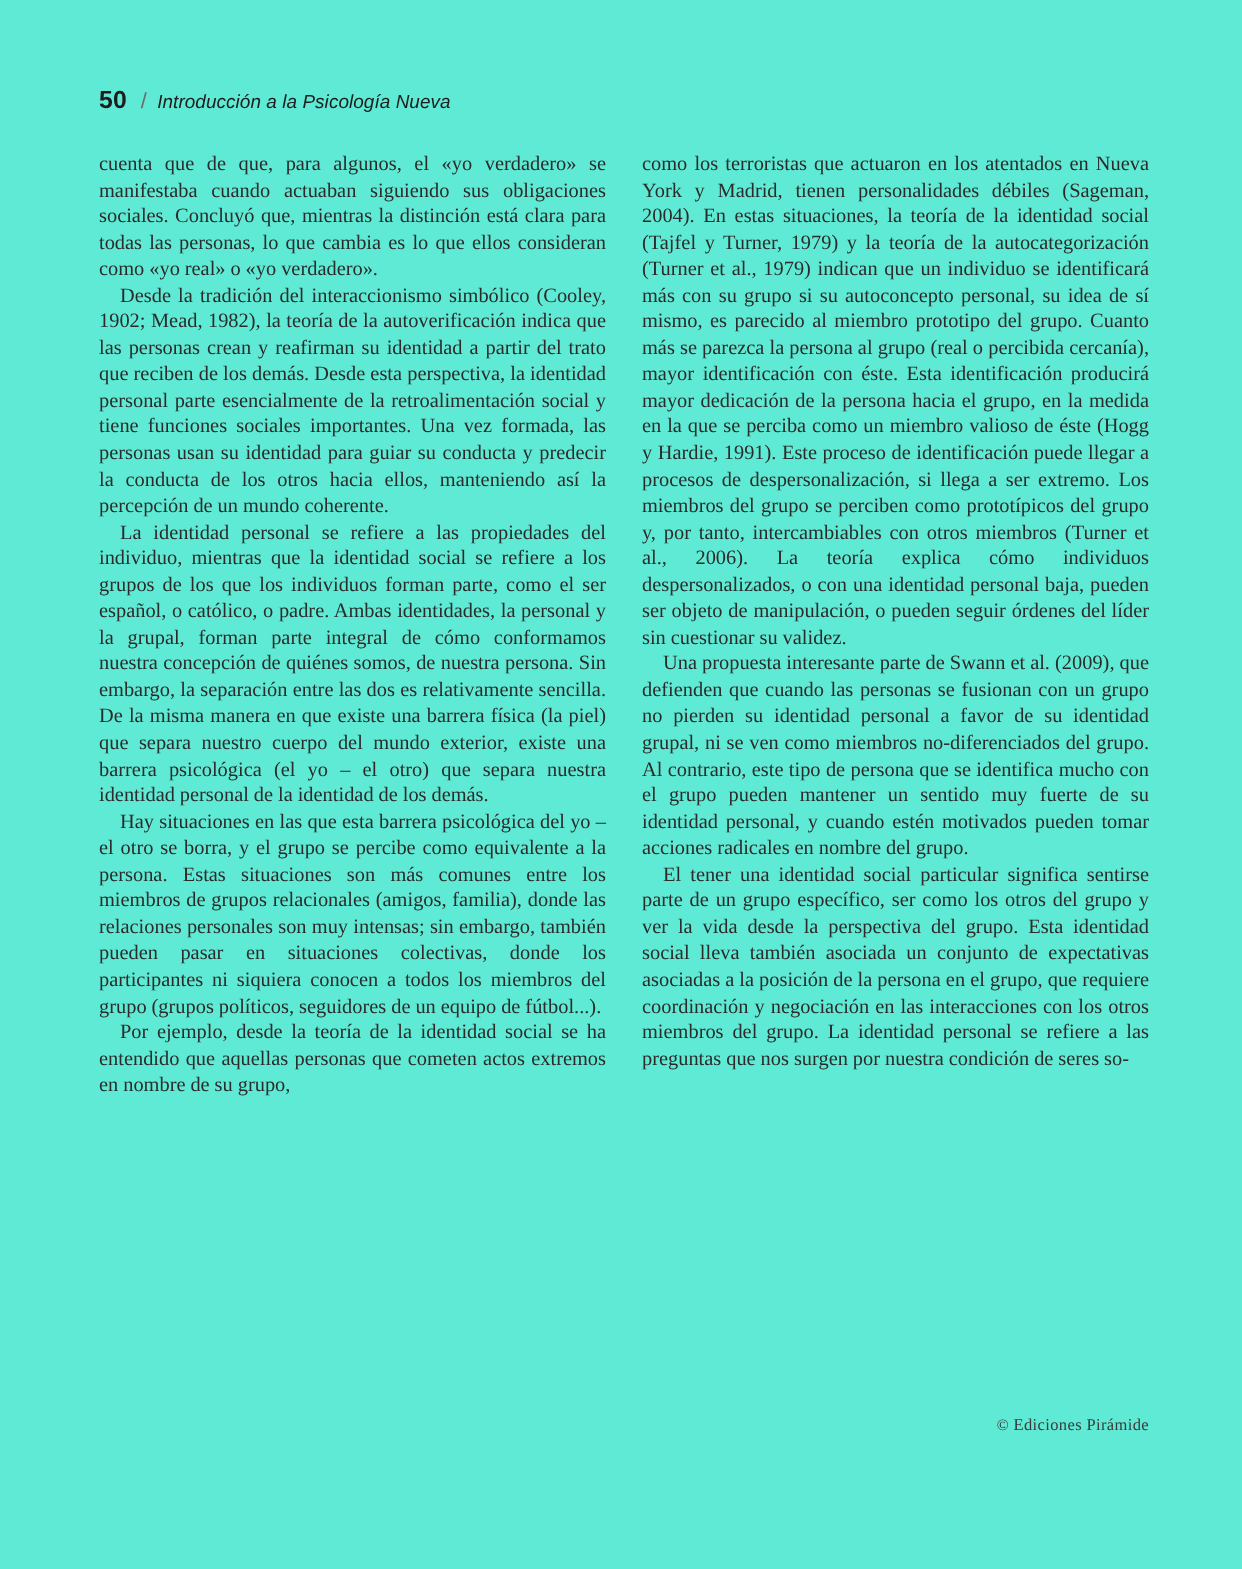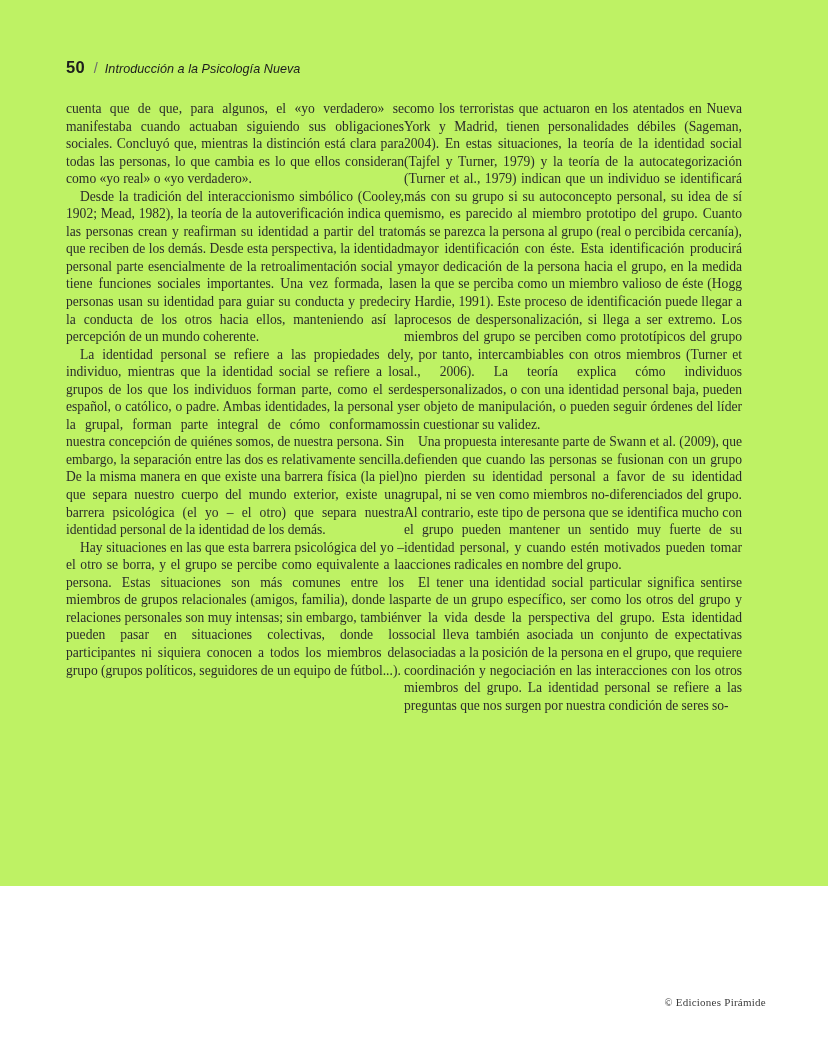--- a/index.html
+++ b/index.html
@@ -14,22 +14,22 @@
     font-family: "Liberation Serif", "DejaVu Serif", serif;
     color: #2b2b2b;
     overflow: hidden;
   }
 
   .page {
     position: absolute;
     left: 0;
     top: 0;
     width: 828px;
-    height: 886px;
-    background: #bef264;
+    height: 1046px;
+    background: #5eead4;
   }
 
   
   .running-head {
     position: absolute;
     left: 66px;
     top: 58px;
     width: 700px;
     height: 22px;
     display: flex;
@@ -57,20 +57,21 @@
   }
 
   
   .columns {
     position: absolute;
     left: 66px;
     top: 100px;
     width: 700px;
     height: 830px;
     display: flex;
+    justify-content: space-between;
   }
   .col {
     width: 338px;
     font-size: 13.6px;
     line-height: 17.55px;
     text-align: justify;
     text-justify: inter-word;
     -webkit-hyphens: none;
     hyphens: none;
     word-spacing: -0.1px;
@@ -84,21 +85,21 @@
   }
   
   .col p {
     text-align-last: left;
   }
 
   
   .footer {
     position: absolute;
     left: 66px;
-    top: 996px;
+    top: 944px;
     width: 700px;
     text-align: right;
     font-family: "Liberation Serif", "DejaVu Serif", serif;
     font-size: 11px;
     color: #3a3a3a;
     letter-spacing: 0.25px;
     white-space: nowrap;
   }
   .footer .copy-mark {
     font-size: 10.5px;
@@ -116,20 +117,21 @@
     <span class="head-title">Introducción a la Psicología Nueva</span>
   </div>
 
   <div class="columns">
 
     <div class="col">
       <p class="noindent">cuenta que de que, para algunos, el «yo verdadero» se manifestaba cuando actuaban siguiendo sus obligaciones sociales. Concluyó que, mientras la distinción está clara para todas las personas, lo que cambia es lo que ellos consideran como «yo real» o «yo verdadero».</p>
       <p>Desde la tradición del interaccionismo simbólico (Cooley, 1902; Mead, 1982), la teoría de la autoverificación indica que las personas crean y reafirman su identidad a partir del trato que reciben de los demás. Desde esta perspectiva, la identidad personal parte esencialmente de la retroalimentación social y tiene funciones sociales importantes. Una vez formada, las personas usan su identidad para guiar su conducta y predecir la conducta de los otros hacia ellos, manteniendo así la percepción de un mundo coherente.</p>
       <p>La identidad personal se refiere a las propiedades del individuo, mientras que la identidad social se refiere a los grupos de los que los individuos forman parte, como el ser español, o católico, o padre. Ambas identidades, la personal y la grupal, forman parte integral de cómo conformamos nuestra concepción de quiénes somos, de nuestra persona. Sin embargo, la separación entre las dos es relativamente sencilla. De la misma manera en que existe una barrera física (la piel) que separa nuestro cuerpo del mundo exterior, existe una barrera psicológica (el yo – el otro) que separa nuestra identidad personal de la identidad de los demás.</p>
       <p>Hay situaciones en las que esta barrera psicológica del yo – el otro se borra, y el grupo se percibe como equivalente a la persona. Estas situaciones son más comunes entre los miembros de grupos relacionales (amigos, familia), donde las relaciones personales son muy intensas; sin embargo, también pueden pasar en situaciones colectivas, donde los participantes ni siquiera conocen a todos los miembros del grupo (grupos políticos, seguidores de un equipo de fútbol...).</p>
+      <p>Por ejemplo, desde la teoría de la identidad social se ha entendido que aquellas personas que cometen actos extremos en nombre de su grupo,</p>
     </div>
 
     <div class="col">
       <p class="noindent">como los terroristas que actuaron en los atentados en Nueva York y Madrid, tienen personalidades débiles (Sageman, 2004). En estas situaciones, la teoría de la identidad social (Tajfel y Turner, 1979) y la teoría de la autocategorización (Turner et al., 1979) indican que un individuo se identificará más con su grupo si su autoconcepto personal, su idea de sí mismo, es parecido al miembro prototipo del grupo. Cuanto más se parezca la persona al grupo (real o percibida cercanía), mayor identificación con éste. Esta identificación producirá mayor dedicación de la persona hacia el grupo, en la medida en la que se perciba como un miembro valioso de éste (Hogg y Hardie, 1991). Este proceso de identificación puede llegar a procesos de despersonalización, si llega a ser extremo. Los miembros del grupo se perciben como prototípicos del grupo y, por tanto, intercambiables con otros miembros (Turner et al., 2006). La teoría explica cómo individuos despersonalizados, o con una identidad personal baja, pueden ser objeto de manipulación, o pueden seguir órdenes del líder sin cuestionar su validez.</p>
       <p>Una propuesta interesante parte de Swann et al. (2009), que defienden que cuando las personas se fusionan con un grupo no pierden su identidad personal a favor de su identidad grupal, ni se ven como miembros no-diferenciados del grupo. Al contrario, este tipo de persona que se identifica mucho con el grupo pueden mantener un sentido muy fuerte de su identidad personal, y cuando estén motivados pueden tomar acciones radicales en nombre del grupo.</p>
       <p>El tener una identidad social particular significa sentirse parte de un grupo específico, ser como los otros del grupo y ver la vida desde la perspectiva del grupo. Esta identidad social lleva también asociada un conjunto de expectativas asociadas a la posición de la persona en el grupo, que requiere coordinación y negociación en las interacciones con los otros miembros del grupo. La identidad personal se refiere a las preguntas que nos surgen por nuestra condición de seres so-</p>
     </div>
 
   </div>
 

